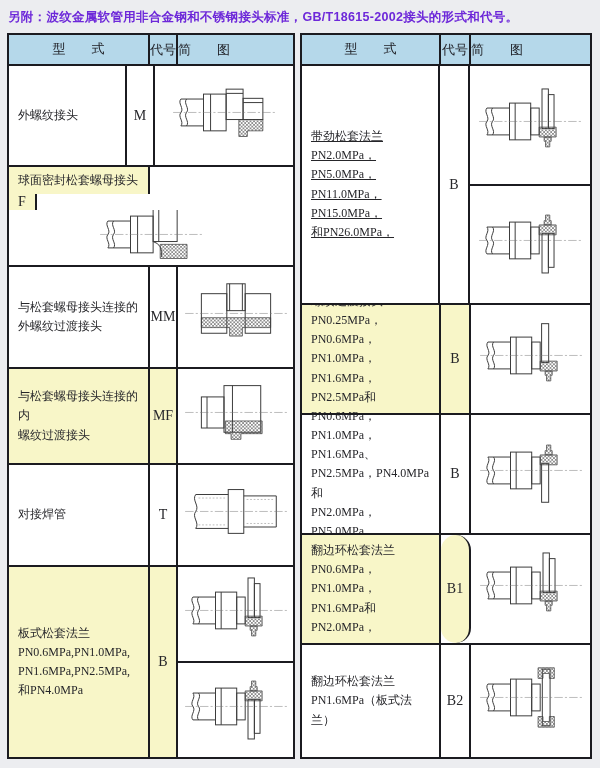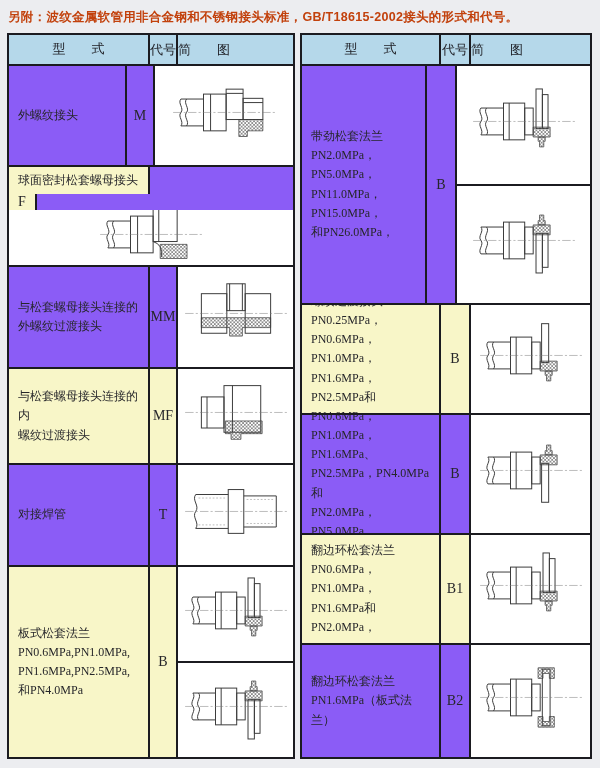--- a/index.html
+++ b/index.html
@@ -7,25 +7,25 @@
     --page-bg:#ecedf0; --text:#26262a;
   }
   *{box-sizing:border-box; margin:0; padding:0;}
   html,body{width:600px;}
   body{
     height:768px; background:var(--page-bg); overflow:hidden;
     font-family:"Liberation Serif","DejaVu Serif",serif; color:var(--text);
   }
   .title{
     font-family:"Liberation Sans","DejaVu Sans",sans-serif;
-    font-weight:bold; font-size:12.5px; color:#c2410c;
+    font-weight:bold; font-size:12.5px; color:#6d28d9;
     padding:9px 8px 7px 8px; letter-spacing:.3px; white-space:nowrap;
   }
   .tables{display:flex; gap:5px; margin:0 7px; align-items:flex-start;}
-  .jtable{border:2px solid var(--border); background:#8b5cf6;}
+  .jtable{border:2px solid var(--border); background:#ffffff;}
   .jtable.left{width:288px;}
   .jtable.right{width:292px;}
   .row{display:flex; border-bottom:2px solid var(--border);}
   .row:last-child{border-bottom:none;}
   .header-row{height:31px;}
   .cell{overflow:hidden;}
   .type-cell{
     border-right:2px solid var(--border);
     display:flex; align-items:center;
     padding:4px 5px 4px 9px;
@@ -214,21 +214,21 @@
         </div>
       </div>
     </div>
   <div class="jtable right">
       <div class="row header-row">
         <div class="cell type-cell header-cell" style="width: 139px;">型　　式</div>
         <div class="cell code-cell header-cell" style="width: 30px;">代号</div>
         <div class="cell diagram-cell header-cell">简　　图</div>
       </div>
       <div class="row data-row" style="height: 239px;">
-        <div class="cell type-cell" style="width: 125px;">带劲松套法兰
+        <div class="cell type-cell" style="width: 138px; text-decoration: underline;">带劲松套法兰
 PN2.0MPa，PN5.0MPa，
 PN11.0MPa，PN15.0MPa，
 和PN26.0MPa，</div>
         <div class="cell code-cell" style="width: 30px;">B</div>
         <div class="cell diagram-cell">
           <div class="diag-sub">
             <svg class="diag" viewBox="0 0 150 110">
               <path class="s" d="M14 31c-5 6 5 13 0 19c-5 6 5 13 0 19"></path>
               <path class="s" d="M22 31c-5 6 5 13 0 19c-5 6 5 13 0 19"></path>
               <line class="s" x1="14" y1="31" x2="46" y2="31"></line>
@@ -312,21 +312,21 @@
               </g>
               <line class="c" x1="3" y1="50" x2="147" y2="50"></line>
             </svg>
           </div>
         </div>
       </div>
       <div class="row data-row yellow" style="height: 110px;">
         <div class="cell type-cell" style="width: 139px;">翻边环松套法兰
 PN0.6MPa，PN1.0MPa，
 PN1.6MPa和PN2.0MPa，</div>
-        <div class="cell code-cell" style="width: 30px;">B1</div>
+        <div class="cell code-cell" style="width: 30px; border-radius: 15px;">B1</div>
         <div class="cell diagram-cell">
           <div class="diag-sub">
             <svg class="diag" viewBox="0 0 150 110">
               <path class="s" d="M14 31c-5 6 5 13 0 19c-5 6 5 13 0 19"></path>
               <path class="s" d="M22 31c-5 6 5 13 0 19c-5 6 5 13 0 19"></path>
               <line class="s" x1="14" y1="31" x2="46" y2="31"></line>
               <line class="s" x1="14" y1="69" x2="46" y2="69"></line>
               <rect class="s" x="46" y="24" width="30" height="52"></rect>
               <line class="s" x1="54" y1="24" x2="54" y2="76"></line>
               <rect class="s" x="76" y="31" width="12" height="38"></rect>

